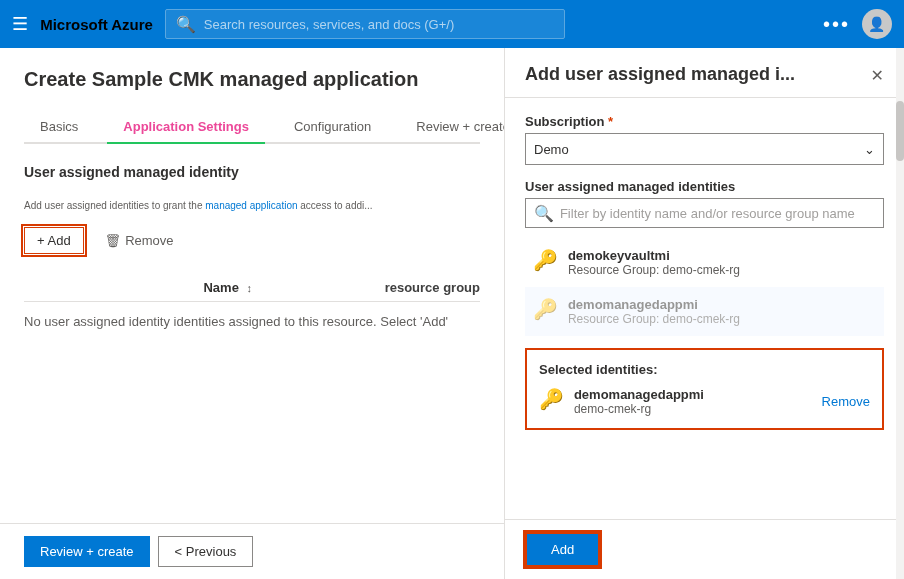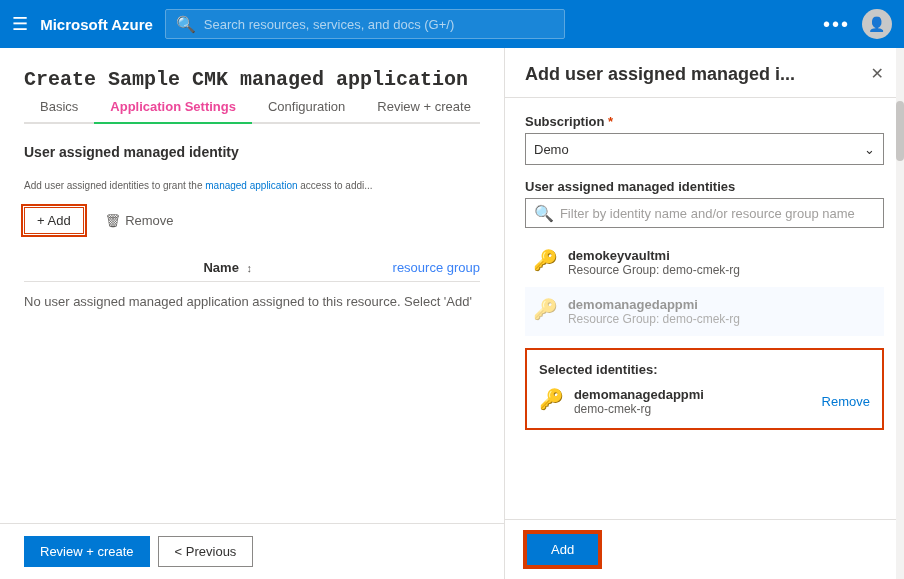--- a/index.html
+++ b/index.html
@@ -8,21 +8,21 @@
     
     .topnav {
       background: #0078d4;
       height: 48px;
       display: flex;
       align-items: center;
       padding: 0 12px;
       gap: 12px;
     }
     .topnav-hamburger { color: white; font-size: 18px; cursor: pointer; }
-    .topnav-title { color: #ffffff; font-weight: 600; font-size: 15px; white-space: nowrap; }
+    .topnav-title { color: #000000; font-weight: 600; font-size: 15px; white-space: nowrap; }
     .topnav-search {
       flex: 1;
       background: #1a86d8;
       border: 1px solid #5aa7e0;
       border-radius: 2px;
       height: 30px;
       display: flex;
       align-items: center;
       padding: 0 10px;
       gap: 8px;
@@ -56,27 +56,27 @@
       flex: 1;
       background: white;
       padding: 20px 24px;
       overflow: hidden;
       position: relative;
     }
     .page-title {
       font-size: 20px;
       font-weight: 600;
       color: #323130;
-      font-family: Liberation Mono, monospace;
+      margin-bottom: 20px;
     }
 
     
     .tabs {
       display: flex;
-      gap: 0;
+      gap: 13px;
       border-bottom: 2px solid #e1dfdd;
       margin-bottom: 20px;
     }
     .tab {
       padding: 8px 16px;
       font-size: 13px;
       color: #605e5c;
       cursor: pointer;
       border-bottom: 2px solid transparent;
       margin-bottom: -2px;
@@ -132,21 +132,21 @@
       gap: 4px;
     }
 
     .table-header {
       display: flex;
       border-bottom: 1px solid #e1dfdd;
       padding: 6px 0;
       text-align: right;
     }
     .col-name { flex: 1; font-size: 13px; font-weight: 600; color: #323130; }
-    .col-rg { flex: 1; font-size: 13px; font-weight: 400; color: #3b82f6; }
+    .col-rg { flex: 1; font-size: 13px; font-weight: 700; color: #404040; }
     .sort-icon { font-size: 11px; color: #605e5c; margin-left: 4px; }
 
     .table-empty {
       font-size: 13px;
       color: #605e5c;
       padding: 12px 0;
     }
 
     
     .bottom-bar {
@@ -181,21 +181,21 @@
     .right-panel {
       width: 400px;
       background: white;
       border-left: 1px solid #e1dfdd;
       display: flex;
       flex-direction: column;
       position: relative;
     }
     .flyout-header {
       display: flex;
-      align-items: flex-start;
+      align-items: flex-end;
       justify-content: space-between;
       padding: 16px 20px 12px 20px;
       border-bottom: 1px solid #e1dfdd;
     }
     .flyout-title {
       font-size: 18px;
       font-weight: 600;
       color: #323130;
     }
     .flyout-close {
@@ -363,21 +363,21 @@
     </div>
 
     <div class="table-header">
       <div class="col-name">
         <span>Name</span>
         <span class="sort-icon">↕</span>
       </div>
       <div class="col-rg">resource group</div>
     </div>
     <div class="table-empty">
-      <span>No user assigned managed application assigned to this resource. Select 'Add'</span>
+      <span>No user assigned identity identities assigned to this resource. Select 'Add'</span>
     </div>
 
     <div class="bottom-bar">
       <button class="btn-review">Review + create</button>
       <button class="btn-prev">&lt; Previous</button>
     </div>
   </div>
 
   <div class="right-panel">
     <div class="flyout-header">

